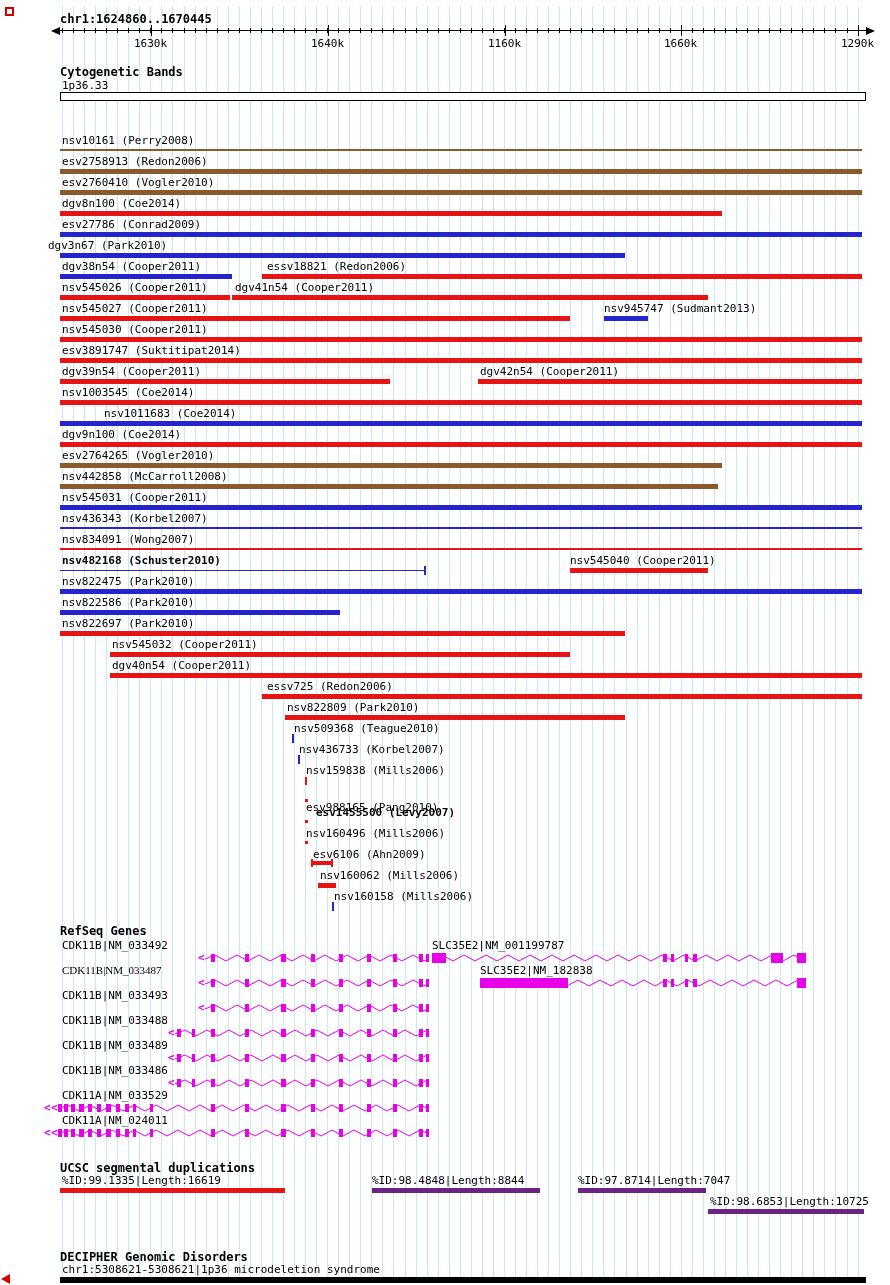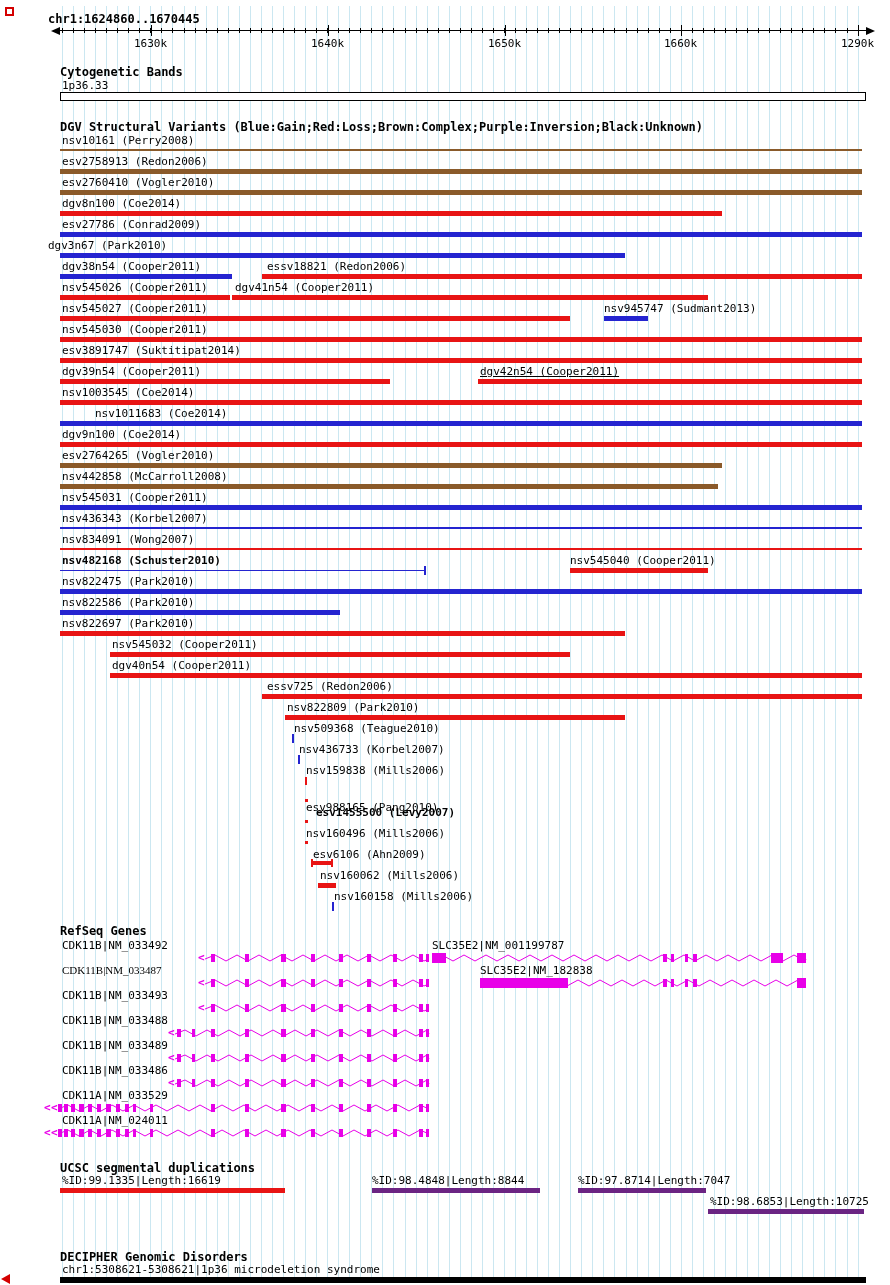--- a/index.html
+++ b/index.html
@@ -19,42 +19,41 @@
                   border-top:5px solid transparent;border-bottom:5px solid transparent;
                   border-right:9px solid #d40000;}
 </style>
 </head>
 <body>
 
 <div id="cv" class="canvas">
   <div class="grid"></div>
   <div class="corner-icon"></div>
 
-  <div class="abs mono-b" style="left:48px;top:13px">chr1:1624860..1670445</div>
+  <div class="abs mono-b" style="left:60px;top:13px">chr1:1624860..1670445</div>
 
   <div class="sec-title" style="top:66px">Cytogenetic Bands</div>
   <div class="abs mono" style="left:62px;top:80px">1p36.33</div>
 
-  <div class="sec-title" style="top:121px">DGV Structural Variants (Blue:Gain;Red:Loss;Brown:Complex;Purple:Inversion;Black:Unknown)</div>
 
   <div class="sec-title" style="top:925px">RefSeq Genes</div>
 
   <div class="sec-title" style="top:1162px">UCSC segmental duplications</div>
 
   <div class="sec-title" style="top:1251px">DECIPHER Genomic Disorders</div>
   <div class="abs mono" style="left:62px;top:1264px">chr1:5308621-5308621|1p36 microdeletion syndrome</div>
   <div class="decipher-arrow"></div>
 <div class="abs" style="left: 60px; top: 30px; width: 806px; height: 1px; background: rgb(0, 0, 0);"></div>
     <div class="abs" style="left: 62px; top: 28px; width: 797px; height: 5px; background: repeating-linear-gradient(to right, rgb(0, 0, 0) 0px, rgb(0, 0, 0) 1px, transparent 1px, transparent 11.05px);"></div>
     <div class="abs" style="left: 151px; top: 25px; width: 1px; height: 11px; background: rgb(0, 0, 0);"></div>
     <div class="abs mono" style="left: 134px; top: 38px;">1630k</div>
     <div class="abs" style="left: 328px; top: 25px; width: 1px; height: 11px; background: rgb(0, 0, 0);"></div>
     <div class="abs mono" style="left: 311px; top: 38px;">1640k</div>
     <div class="abs" style="left: 505px; top: 25px; width: 1px; height: 11px; background: rgb(0, 0, 0);"></div>
-    <div class="abs mono" style="left: 488px; top: 38px;">1650k</div>
+    <div class="abs mono" style="left: 488px; top: 38px;">1160k</div>
     <div class="abs" style="left: 681px; top: 25px; width: 1px; height: 11px; background: rgb(0, 0, 0);"></div>
     <div class="abs mono" style="left: 664px; top: 38px;">1660k</div>
     <div class="abs" style="left: 858px; top: 25px; width: 1px; height: 11px; background: rgb(0, 0, 0);"></div>
     <div class="abs mono" style="left: 841px; top: 38px;">1290k</div>
     <div class="abs" style="left: 51px; top: 27px; width: 0px; height: 0px; border-top: 4px solid transparent; border-bottom: 4px solid transparent; border-right: 9px solid rgb(0, 0, 0);"></div>
     <div class="abs" style="left: 866px; top: 27px; width: 0px; height: 0px; border-top: 4px solid transparent; border-bottom: 4px solid transparent; border-left: 9px solid rgb(0, 0, 0);"></div>
     <div class="abs" style="left: 60px; top: 92px; width: 804px; height: 7px; border: 1px solid rgb(0, 0, 0); background: rgb(255, 255, 255);"></div>
     <div class="abs mono" style="left: 62px; top: 135px;">nsv10161 (Perry2008)</div>
     <div class="abs" style="left: 60px; top: 149px; width: 802px; height: 2px; background: rgb(138, 90, 42);"></div>
     <div class="abs mono" style="left: 62px; top: 156px;">esv2758913 (Redon2006)</div>
@@ -78,25 +77,25 @@
     <div class="abs mono" style="left: 62px; top: 303px;">nsv545027 (Cooper2011)</div>
     <div class="abs" style="left: 60px; top: 316px; width: 510px; height: 5px; background: rgb(232, 20, 20);"></div>
     <div class="abs mono" style="left: 604px; top: 303px;">nsv945747 (Sudmant2013)</div>
     <div class="abs" style="left: 604px; top: 316px; width: 44px; height: 5px; background: rgb(36, 36, 208);"></div>
     <div class="abs mono" style="left: 62px; top: 324px;">nsv545030 (Cooper2011)</div>
     <div class="abs" style="left: 60px; top: 337px; width: 802px; height: 5px; background: rgb(232, 20, 20);"></div>
     <div class="abs mono" style="left: 62px; top: 345px;">esv3891747 (Suktitipat2014)</div>
     <div class="abs" style="left: 60px; top: 358px; width: 802px; height: 5px; background: rgb(232, 20, 20);"></div>
     <div class="abs mono" style="left: 62px; top: 366px;">dgv39n54 (Cooper2011)</div>
     <div class="abs" style="left: 60px; top: 379px; width: 330px; height: 5px; background: rgb(232, 20, 20);"></div>
-    <div class="abs mono" style="left: 480px; top: 366px; text-decoration: underline;">dgv42n54 (Cooper2011)</div>
+    <div class="abs mono" style="left: 480px; top: 366px;">dgv42n54 (Cooper2011)</div>
     <div class="abs" style="left: 478px; top: 379px; width: 384px; height: 5px; background: rgb(232, 20, 20);"></div>
     <div class="abs mono" style="left: 62px; top: 387px;">nsv1003545 (Coe2014)</div>
     <div class="abs" style="left: 60px; top: 400px; width: 802px; height: 5px; background: rgb(232, 20, 20);"></div>
-    <div class="abs mono" style="left: 58px; top: 408px; padding-left: 37px;">nsv1011683 (Coe2014)</div>
+    <div class="abs mono" style="left: 67px; top: 408px; padding-left: 37px;">nsv1011683 (Coe2014)</div>
     <div class="abs" style="left: 60px; top: 421px; width: 802px; height: 5px; background: rgb(36, 36, 208);"></div>
     <div class="abs mono" style="left: 62px; top: 429px;">dgv9n100 (Coe2014)</div>
     <div class="abs" style="left: 60px; top: 442px; width: 802px; height: 5px; background: rgb(232, 20, 20);"></div>
     <div class="abs mono" style="left: 62px; top: 450px;">esv2764265 (Vogler2010)</div>
     <div class="abs" style="left: 60px; top: 463px; width: 662px; height: 5px; background: rgb(138, 90, 42);"></div>
     <div class="abs mono" style="left: 62px; top: 471px;">nsv442858 (McCarroll2008)</div>
     <div class="abs" style="left: 60px; top: 484px; width: 658px; height: 5px; background: rgb(138, 90, 42);"></div>
     <div class="abs mono" style="left: 62px; top: 492px;">nsv545031 (Cooper2011)</div>
     <div class="abs" style="left: 60px; top: 505px; width: 802px; height: 5px; background: rgb(36, 36, 208);"></div>
     <div class="abs mono" style="left: 62px; top: 513px;">nsv436343 (Korbel2007)</div>

